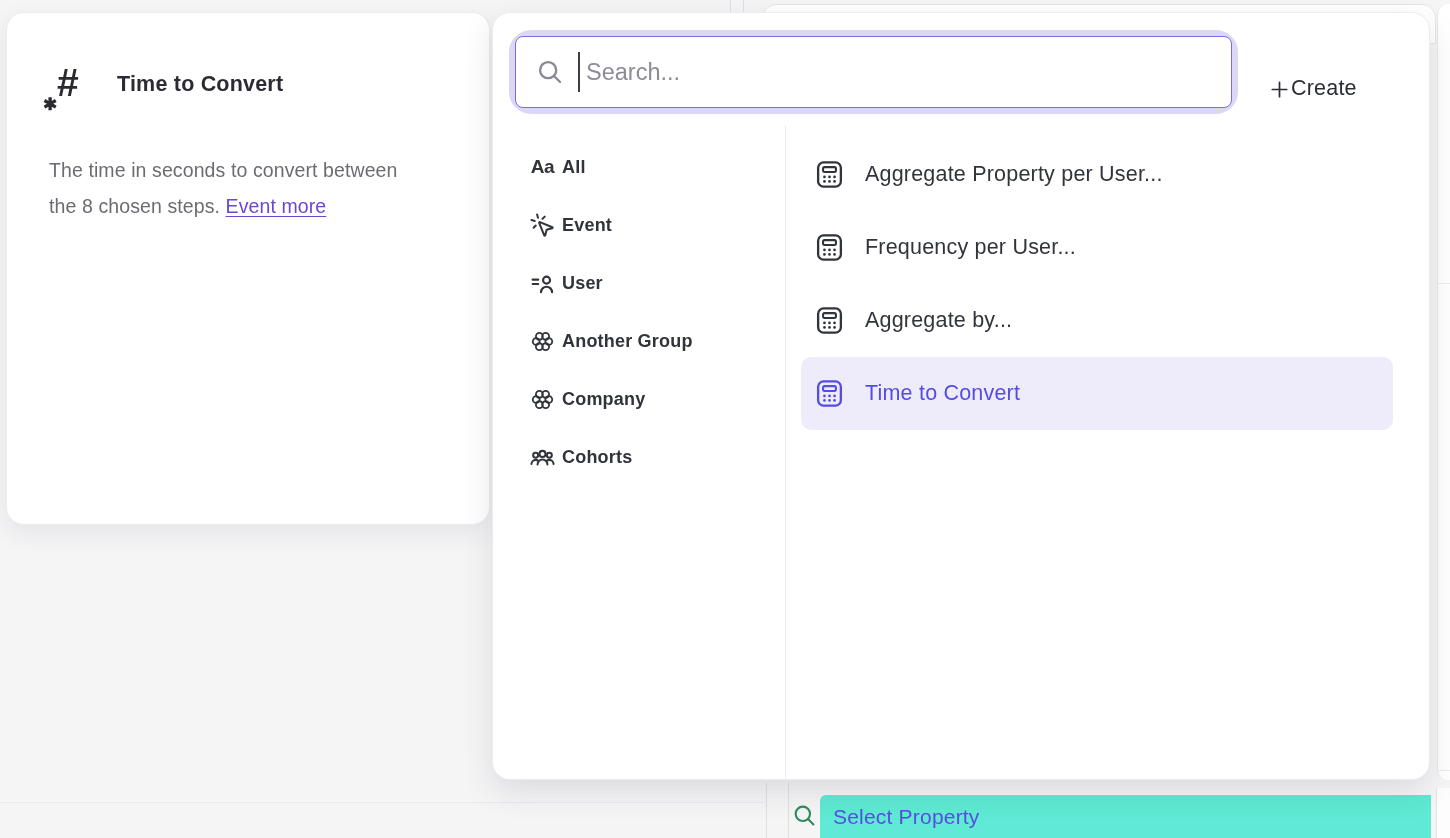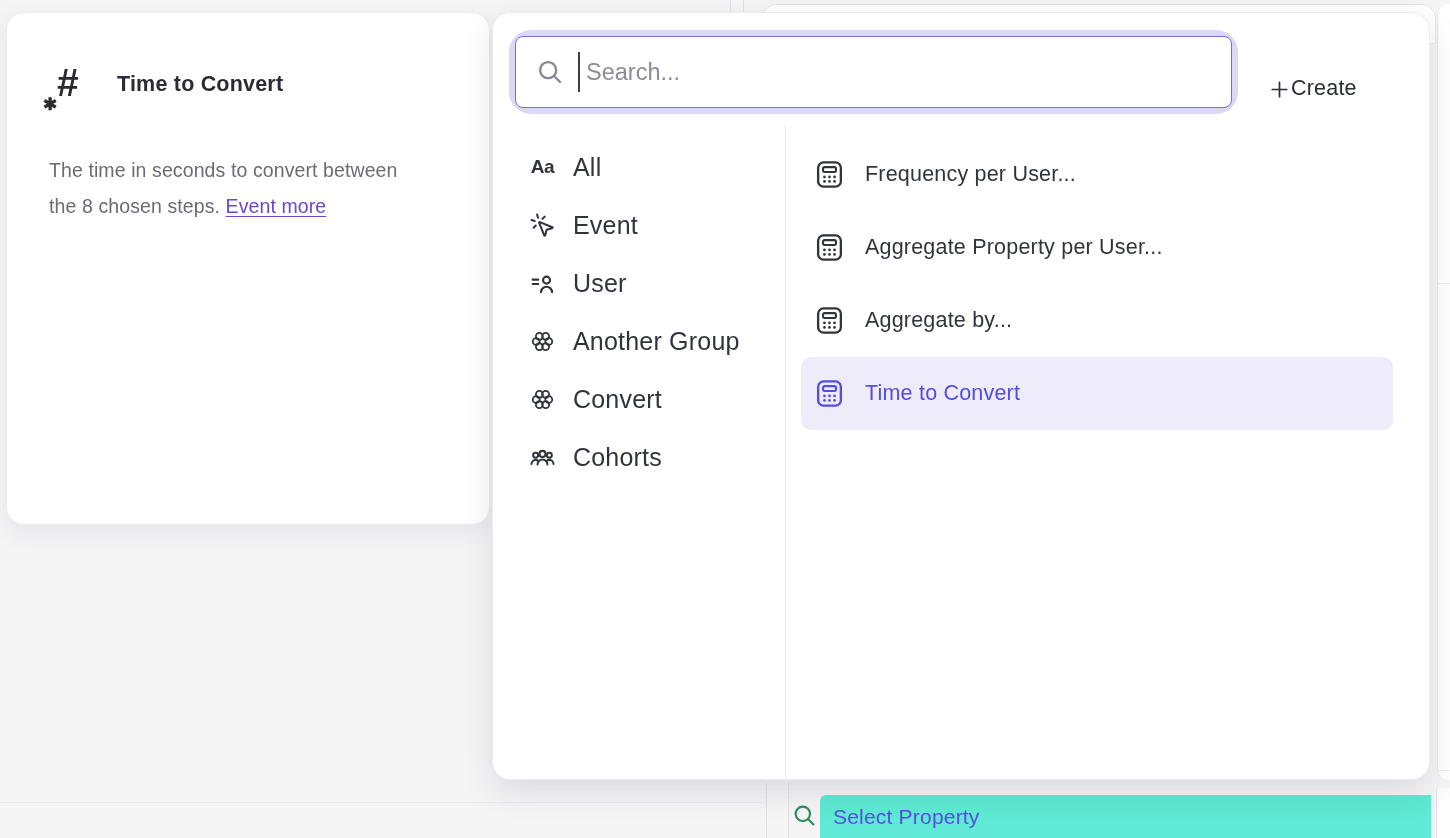--- a/index.html
+++ b/index.html
@@ -95,21 +95,21 @@
   
   .cat-list { position:absolute; left:24px; top:128px; width:252px;text-align:center; }
   .cat-row {
     display:flex; align-items:center; height:52px; margin-bottom:6px;
     padding-left:12px; border-radius:9px; cursor:pointer; color:#32343c;
   }
   .cat-row.selected { background:#eeecfa; color:#554ce2; }
   .cat-icon { width:27px; height:27px; display:flex; align-items:center; justify-content:center; flex:none; }
   .cat-icon svg { width:100%; height:100%; }
   .aa-glyph { font-size:19px; font-weight:600; letter-spacing:-.5px; }
-  .cat-label { margin-left:17px; font-size:25px; font-weight:400; letter-spacing:.2px; color:inherit; }
+  .cat-label { margin-left:6px; font-size:18px; font-weight:700; letter-spacing:.2px; color:inherit; }
 
   .v-divider { position:absolute; left:292px; top:113px; bottom:0; width:1px; background:#eaeaee; }
 
   
   .item-list { position:absolute; left:308px; top:125px; width:592px; }
   .item-row {
     display:flex; align-items:center; height:73px;
     padding-left:13px; border-radius:10px; cursor:pointer; color:#32343c;
   }
   .item-row.selected { background:#eeecfa; color:#554ce2; }
@@ -252,46 +252,46 @@
           </svg>
         </span>
       <span class="cat-label">Another Group</span>
     </div>
     <div class="cat-row">
       <span class="cat-icon">
           <svg viewBox="0 0 24 24">
             <use href="#ic-group"></use>
           </svg>
         </span>
-      <span class="cat-label">Convert</span>
+      <span class="cat-label">Company</span>
     </div>
     <div class="cat-row">
       <span class="cat-icon">
           <svg viewBox="0 0 24 24">
             <use href="#ic-cohorts"></use>
           </svg>
         </span>
       <span class="cat-label">Cohorts</span>
     </div>
   </aside>
 
   <div class="v-divider"></div>
 
   <div class="item-list">
     <div class="item-row">
       <span class="item-icon"><svg viewBox="0 0 24 24">
             <use href="#ic-calc"></use>
           </svg></span>
-      <span class="item-label">Frequency per User...</span>
+      <span class="item-label">Aggregate Property per User...</span>
     </div>
     <div class="item-row">
       <span class="item-icon"><svg viewBox="0 0 24 24">
             <use href="#ic-calc"></use>
           </svg></span>
-      <span class="item-label">Aggregate Property per User...</span>
+      <span class="item-label">Frequency per User...</span>
     </div>
     <div class="item-row">
       <span class="item-icon"><svg viewBox="0 0 24 24">
             <use href="#ic-calc"></use>
           </svg></span>
       <span class="item-label">Aggregate by...</span>
     </div>
     <div class="item-row selected">
       <span class="item-icon"><svg viewBox="0 0 24 24">
             <use href="#ic-calc"></use>

